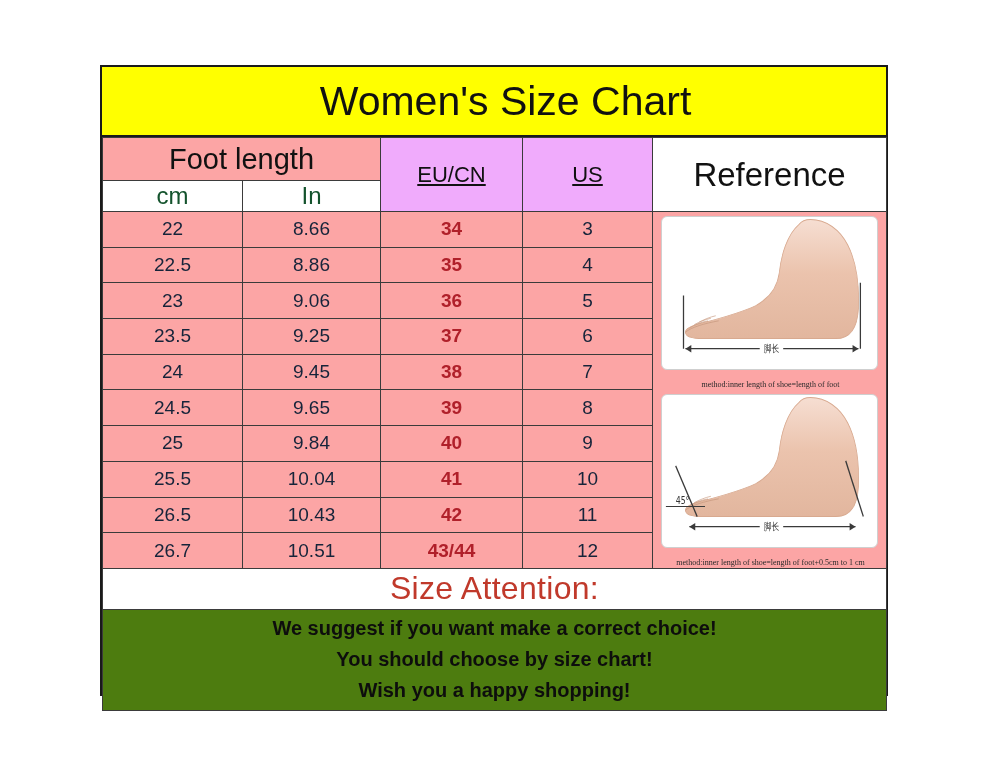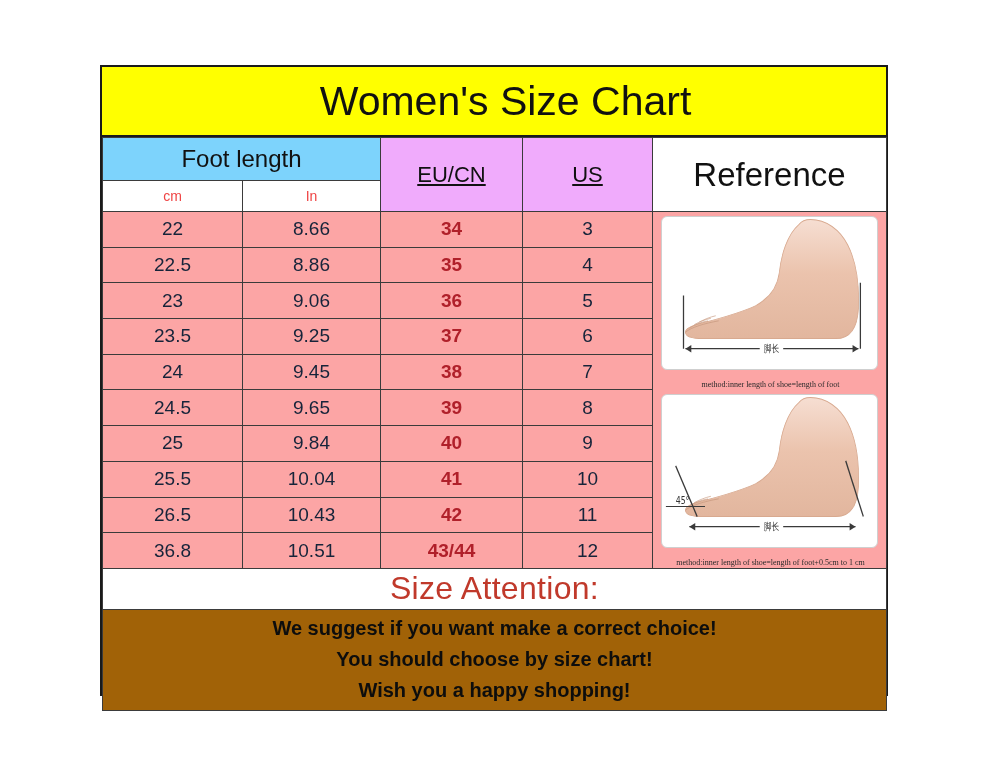--- a/index.html
+++ b/index.html
@@ -58,28 +58,28 @@
     font-weight: 400;
   }
   col.c-cm   { width: 140px; }
   col.c-in   { width: 138px; }
   col.c-eu   { width: 142px; }
   col.c-us   { width: 130px; }
   col.c-ref  { width: 234px; }
 
   .hd-foot {
     height: 42px;
-    font-size: 24px;
+    font-size: 29px;
     color: #111111;
-    background: #7dd3fc;
+    background: #fca5a5;
   }
   .hd-sub {
     height: 30px;
-    font-size: 14px;
-    color: #ef4444;
+    font-size: 24px;
+    color: #14532d;
     background: #ffffff;
   }
   .hd-big {
     font-size: 22px;
     color: #111111;
     background: #f0abfc;
     text-decoration: underline;
   }
   .hd-ref {
     font-size: 33px;
@@ -144,21 +144,21 @@
   
   .attention-row td {
     height: 40px;
     background: #ffffff;
     font-size: 32px;
     color: #c0392b;
     letter-spacing: 0.3px;
   }
   .advice-row td {
     height: 100px;
-    background: #a16207;
+    background: #4d7c0f;
     padding: 4px 0 6px 0;
   }
   .advice-line {
     font-size: 20px;
     font-weight: bold;
     color: #0d0d0d;
     line-height: 31px;
     white-space: nowrap;
   }
 </style>
@@ -308,21 +308,21 @@
         <td class="eu-cell">41</td>
         <td>10</td>
       </tr>
       <tr class="data-row">
         <td>26.5</td>
         <td>10.43</td>
         <td class="eu-cell">42</td>
         <td>11</td>
       </tr>
       <tr class="data-row">
-        <td>36.8</td>
+        <td>26.7</td>
         <td>10.51</td>
         <td class="eu-cell">43/44</td>
         <td>12</td>
       </tr>
 
       <tr class="attention-row">
         <td colspan="5">Size Attention:</td>
       </tr>
       <tr class="advice-row">
         <td colspan="5">

